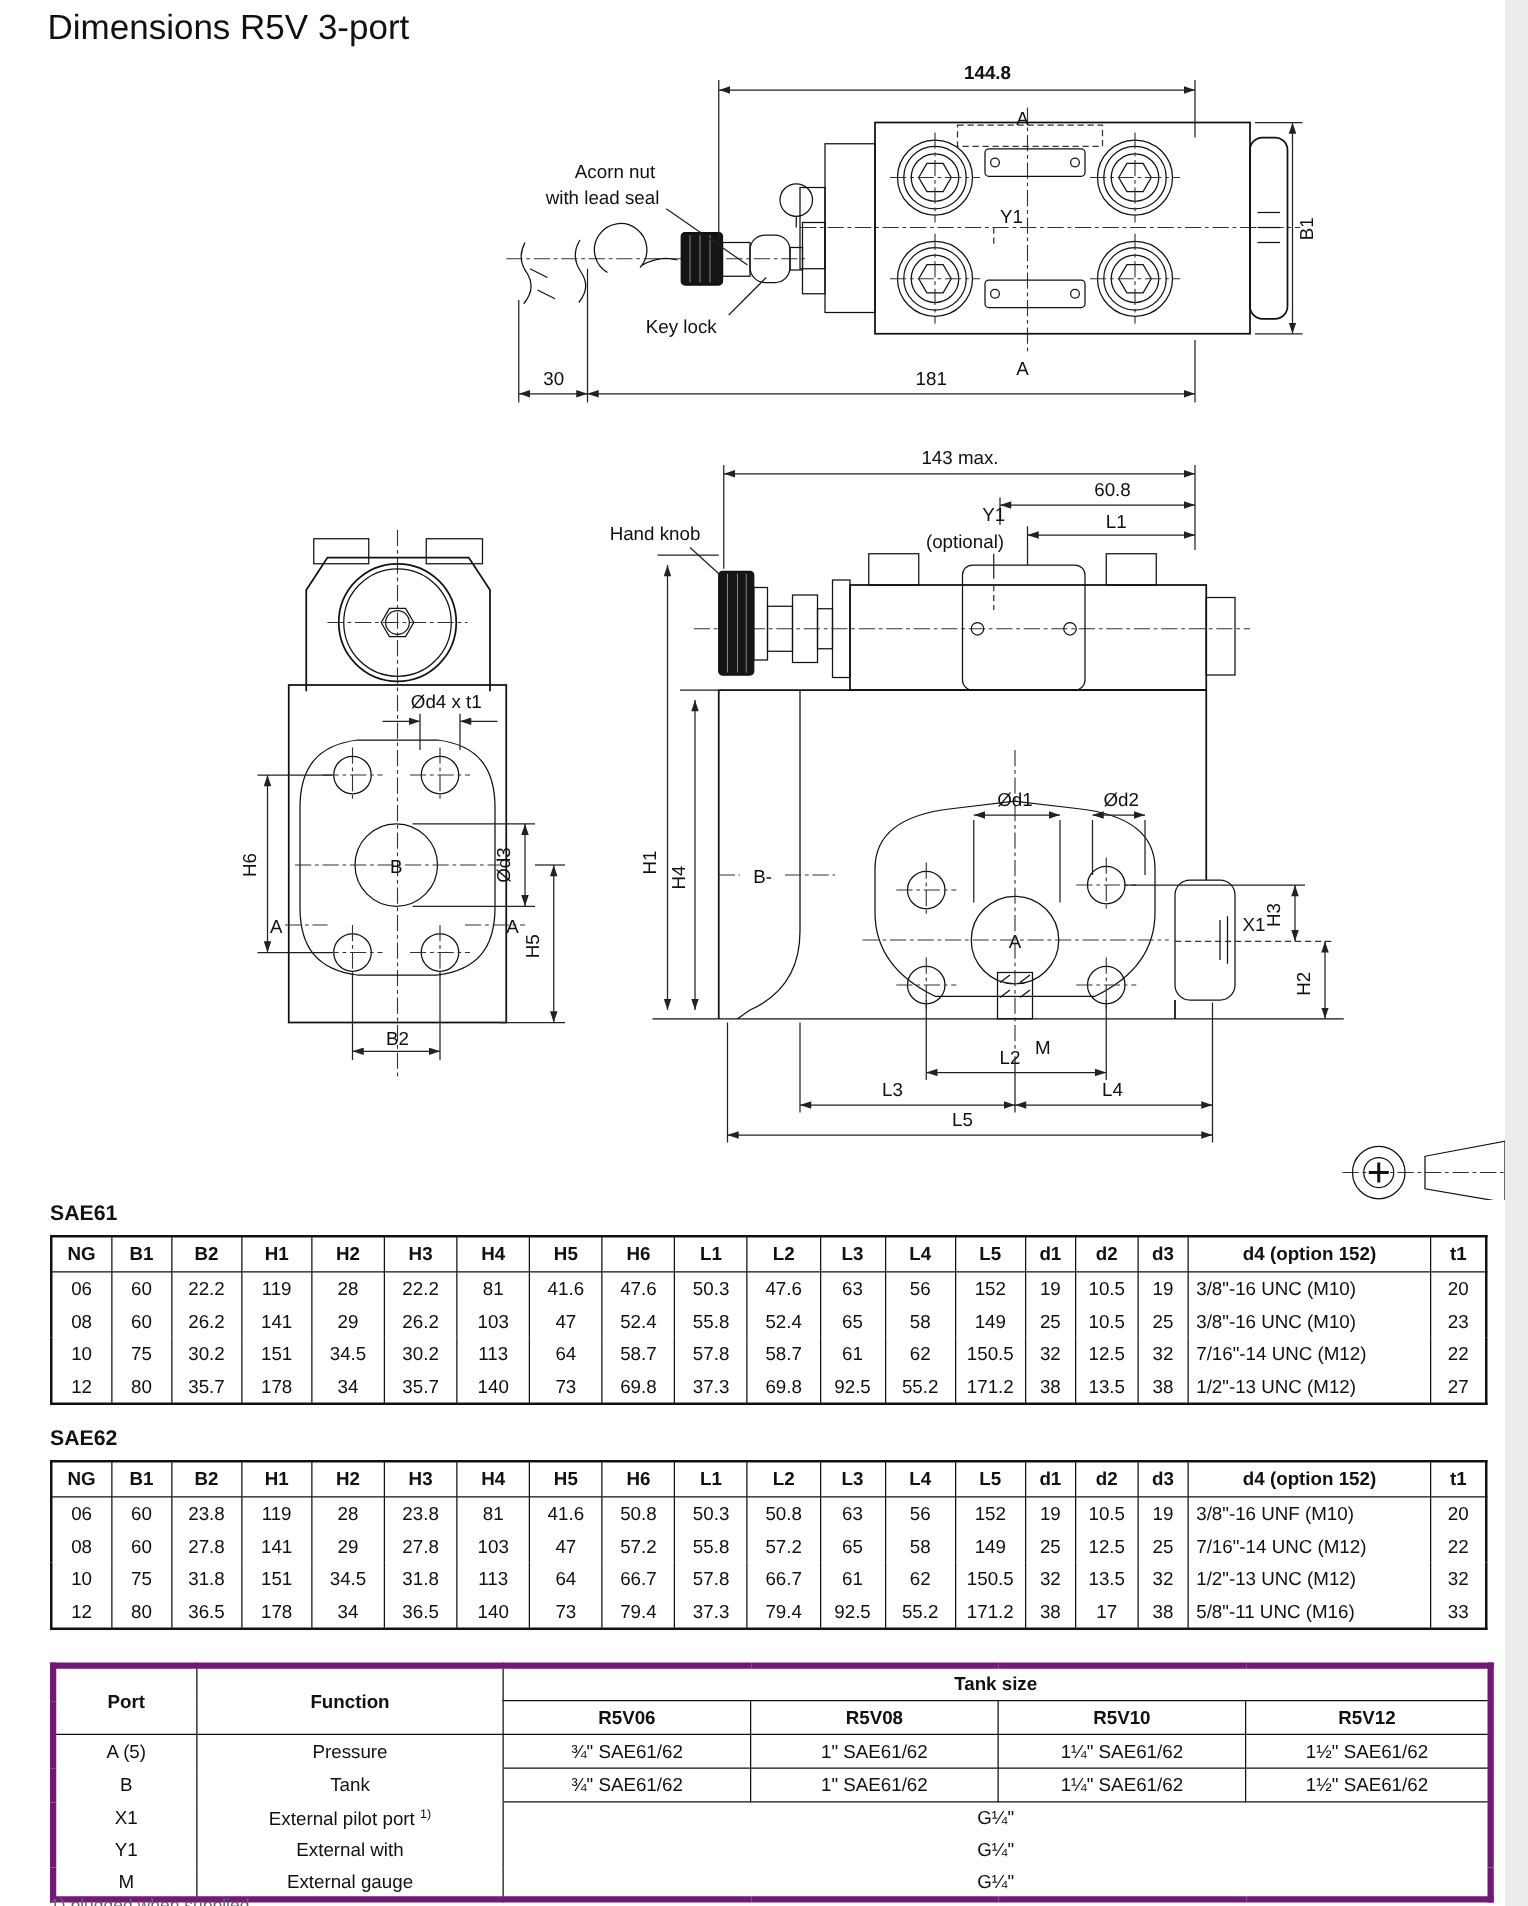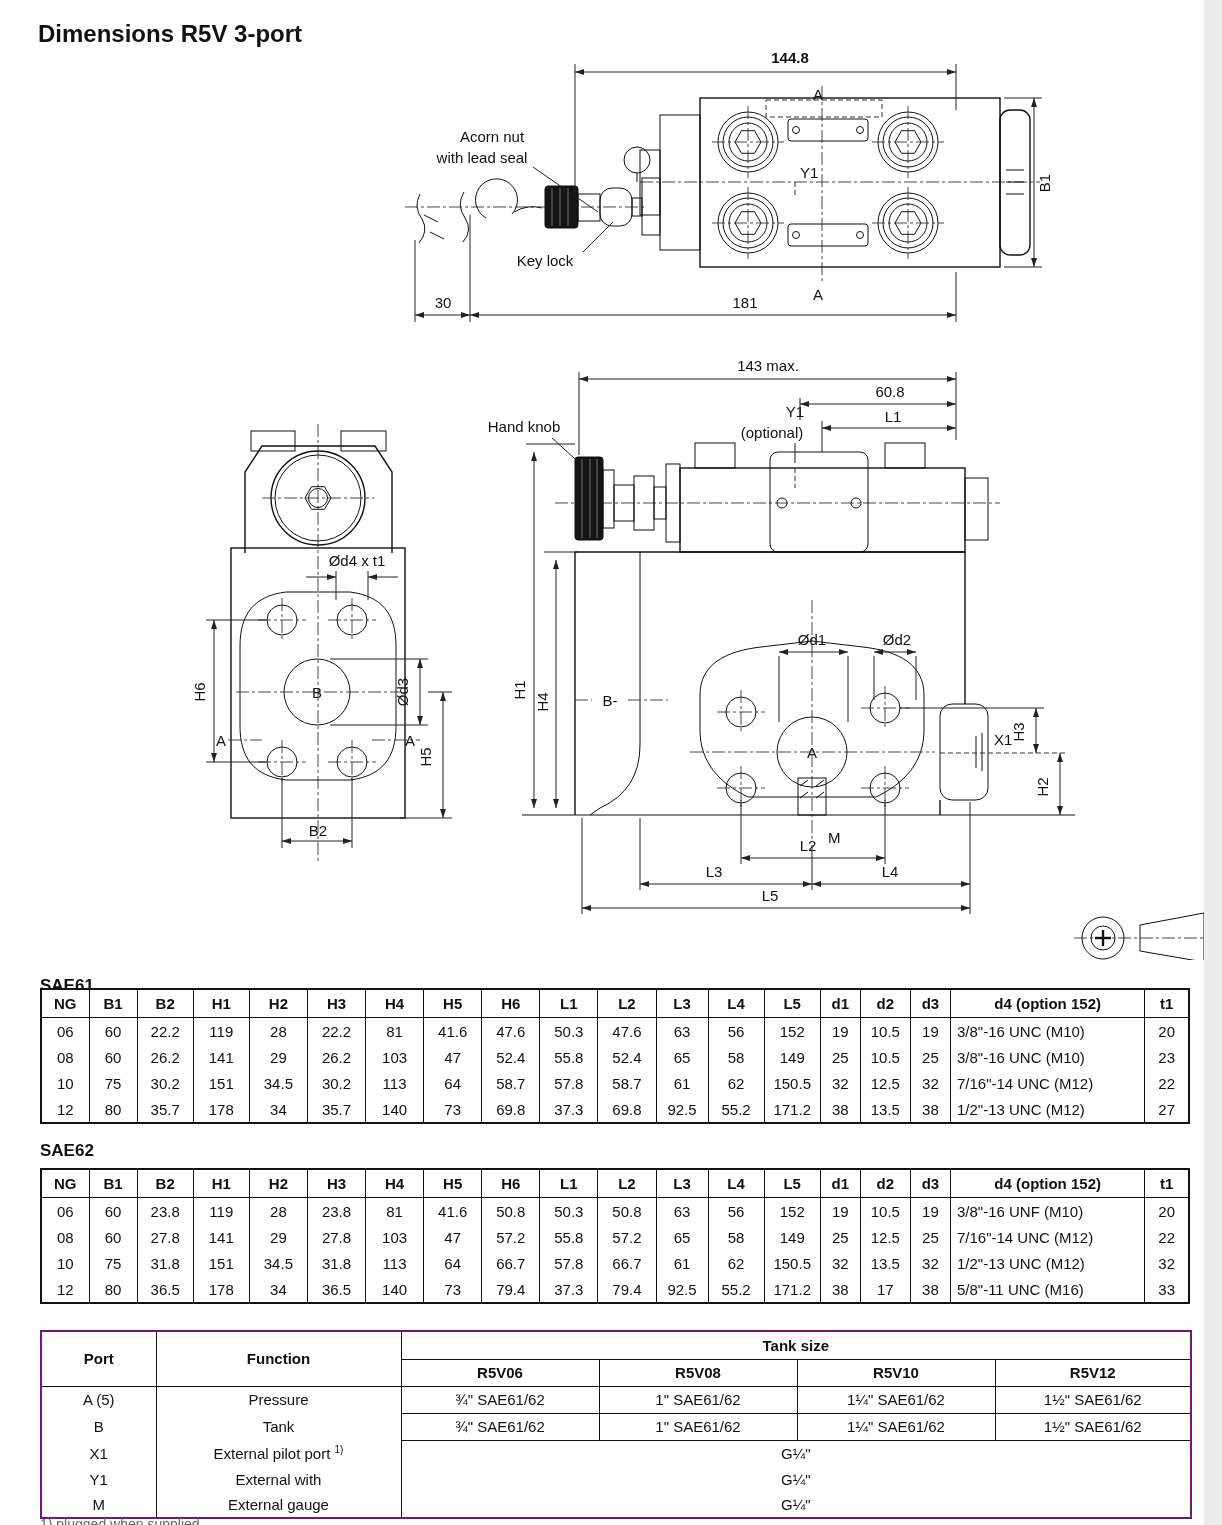--- a/index.html
+++ b/index.html
@@ -1,35 +1,35 @@
 <!DOCTYPE html>
 <html><head>
 <meta charset="utf-8">
 <style>
   html,body{margin:0;padding:0;}
   body{font-family:"Liberation Sans",sans-serif;color:#111;background:#fff;}
   .page{position:relative;width:1222px;height:1525px;background:#fff;overflow:hidden;}
   .right-gutter{position:absolute;left:1204px;top:0;width:18px;height:1525px;background:#ececec;}
-  .page-title{position:absolute;left:38px;top:20px;font-size:24px;font-weight:bold;margin:0;}
+  .page-title{position:absolute;left:38px;top:6px;font-size:28px;font-weight:normal;margin:0;}
   .drawings{position:absolute;left:0;top:0;}
   svg text{font-family:"Liberation Sans",sans-serif;font-size:15px;fill:#111;}
   svg .out{stroke:#111;stroke-width:1.4;fill:none;}
   svg .thin{stroke:#111;stroke-width:1;fill:none;}
   svg .dim{stroke:#222;stroke-width:1;fill:none;}
   svg .cl{stroke:#333;stroke-width:0.9;fill:none;stroke-dasharray:13 3 3 3;}
   svg .dash{stroke:#333;stroke-width:1;fill:none;stroke-dasharray:5 3;}
   svg .blk{fill:#151515;stroke:#111;}
   svg marker path{fill:#222;}
   .tbl-head{position:absolute;font-size:17px;font-weight:bold;margin:0;}
   table{border-collapse:collapse;table-layout:fixed;background:#fff;}
   .dim-table{position:absolute;left:40px;width:1150px;font-size:15px;border:2px solid #111;}
   .dim-table th{border:1.3px solid #111;border-bottom:1.8px solid #111;font-weight:bold;height:27px;padding:0;text-align:center;}
   .dim-table td{border-left:1.3px solid #111;border-right:1.3px solid #111;height:26px;padding:0;text-align:center;}
   .dim-table td:nth-child(18){text-align:left;padding-left:6px;}
-  .port-table{position:absolute;left:40px;top:1330px;width:1150px;font-size:15px;border:2px solid #701a75;}
+  .port-table{position:absolute;left:40px;top:1330px;width:1150px;font-size:15px;border:5px solid #701a75;}
   .port-table th{border:1.4px solid #111;font-weight:bold;padding:0;text-align:center;}
   .port-table td{padding:0;text-align:center;}
   .row-h1{height:28px;}.row-h2{height:27px;margin-left:28px;}.row-d{height:27px;}.row-g{height:26px;}
   .vline{border-left:1.4px solid #111;border-right:1.4px solid #111;}
   .boxed{border:1.4px solid #111;}
   .gcell{border:none;}
   sup{font-size:10px;}
   .footnote{position:absolute;left:40px;top:1516px;font-size:14px;color:#666;}
 </style>
 </head>
@@ -310,21 +310,21 @@
     <g>
       <line x1="1074" y1="938" x2="1214" y2="938" class="cl"></line>
       <circle cx="1103" cy="938" r="21" class="thin"></circle>
       <circle cx="1103" cy="938" r="12" class="thin"></circle>
       <line x1="1095" y1="938" x2="1111" y2="938" stroke="#111" stroke-width="2.4"></line>
       <line x1="1103" y1="930" x2="1103" y2="946" stroke="#111" stroke-width="2.4"></line>
       <polygon points="1140,925 1204,913 1204,962 1140,951" class="thin"></polygon>
     </g>
   </svg>
 
-  <h2 class="tbl-head" style="left:40px;top:961px;margin-top:15px;">SAE61</h2>
+  <h2 class="tbl-head" style="left:40px;top:961px;">SAE61</h2>
   <table class="dim-table" style="top:988px;">
     <colgroup>
       <col style="width:48px">
         <col style="width:48px">
         <col style="width:56px">
         <col style="width:56px">
       <col style="width:58px">
         <col style="width:58px">
         <col style="width:58px">
         <col style="width:58px">

